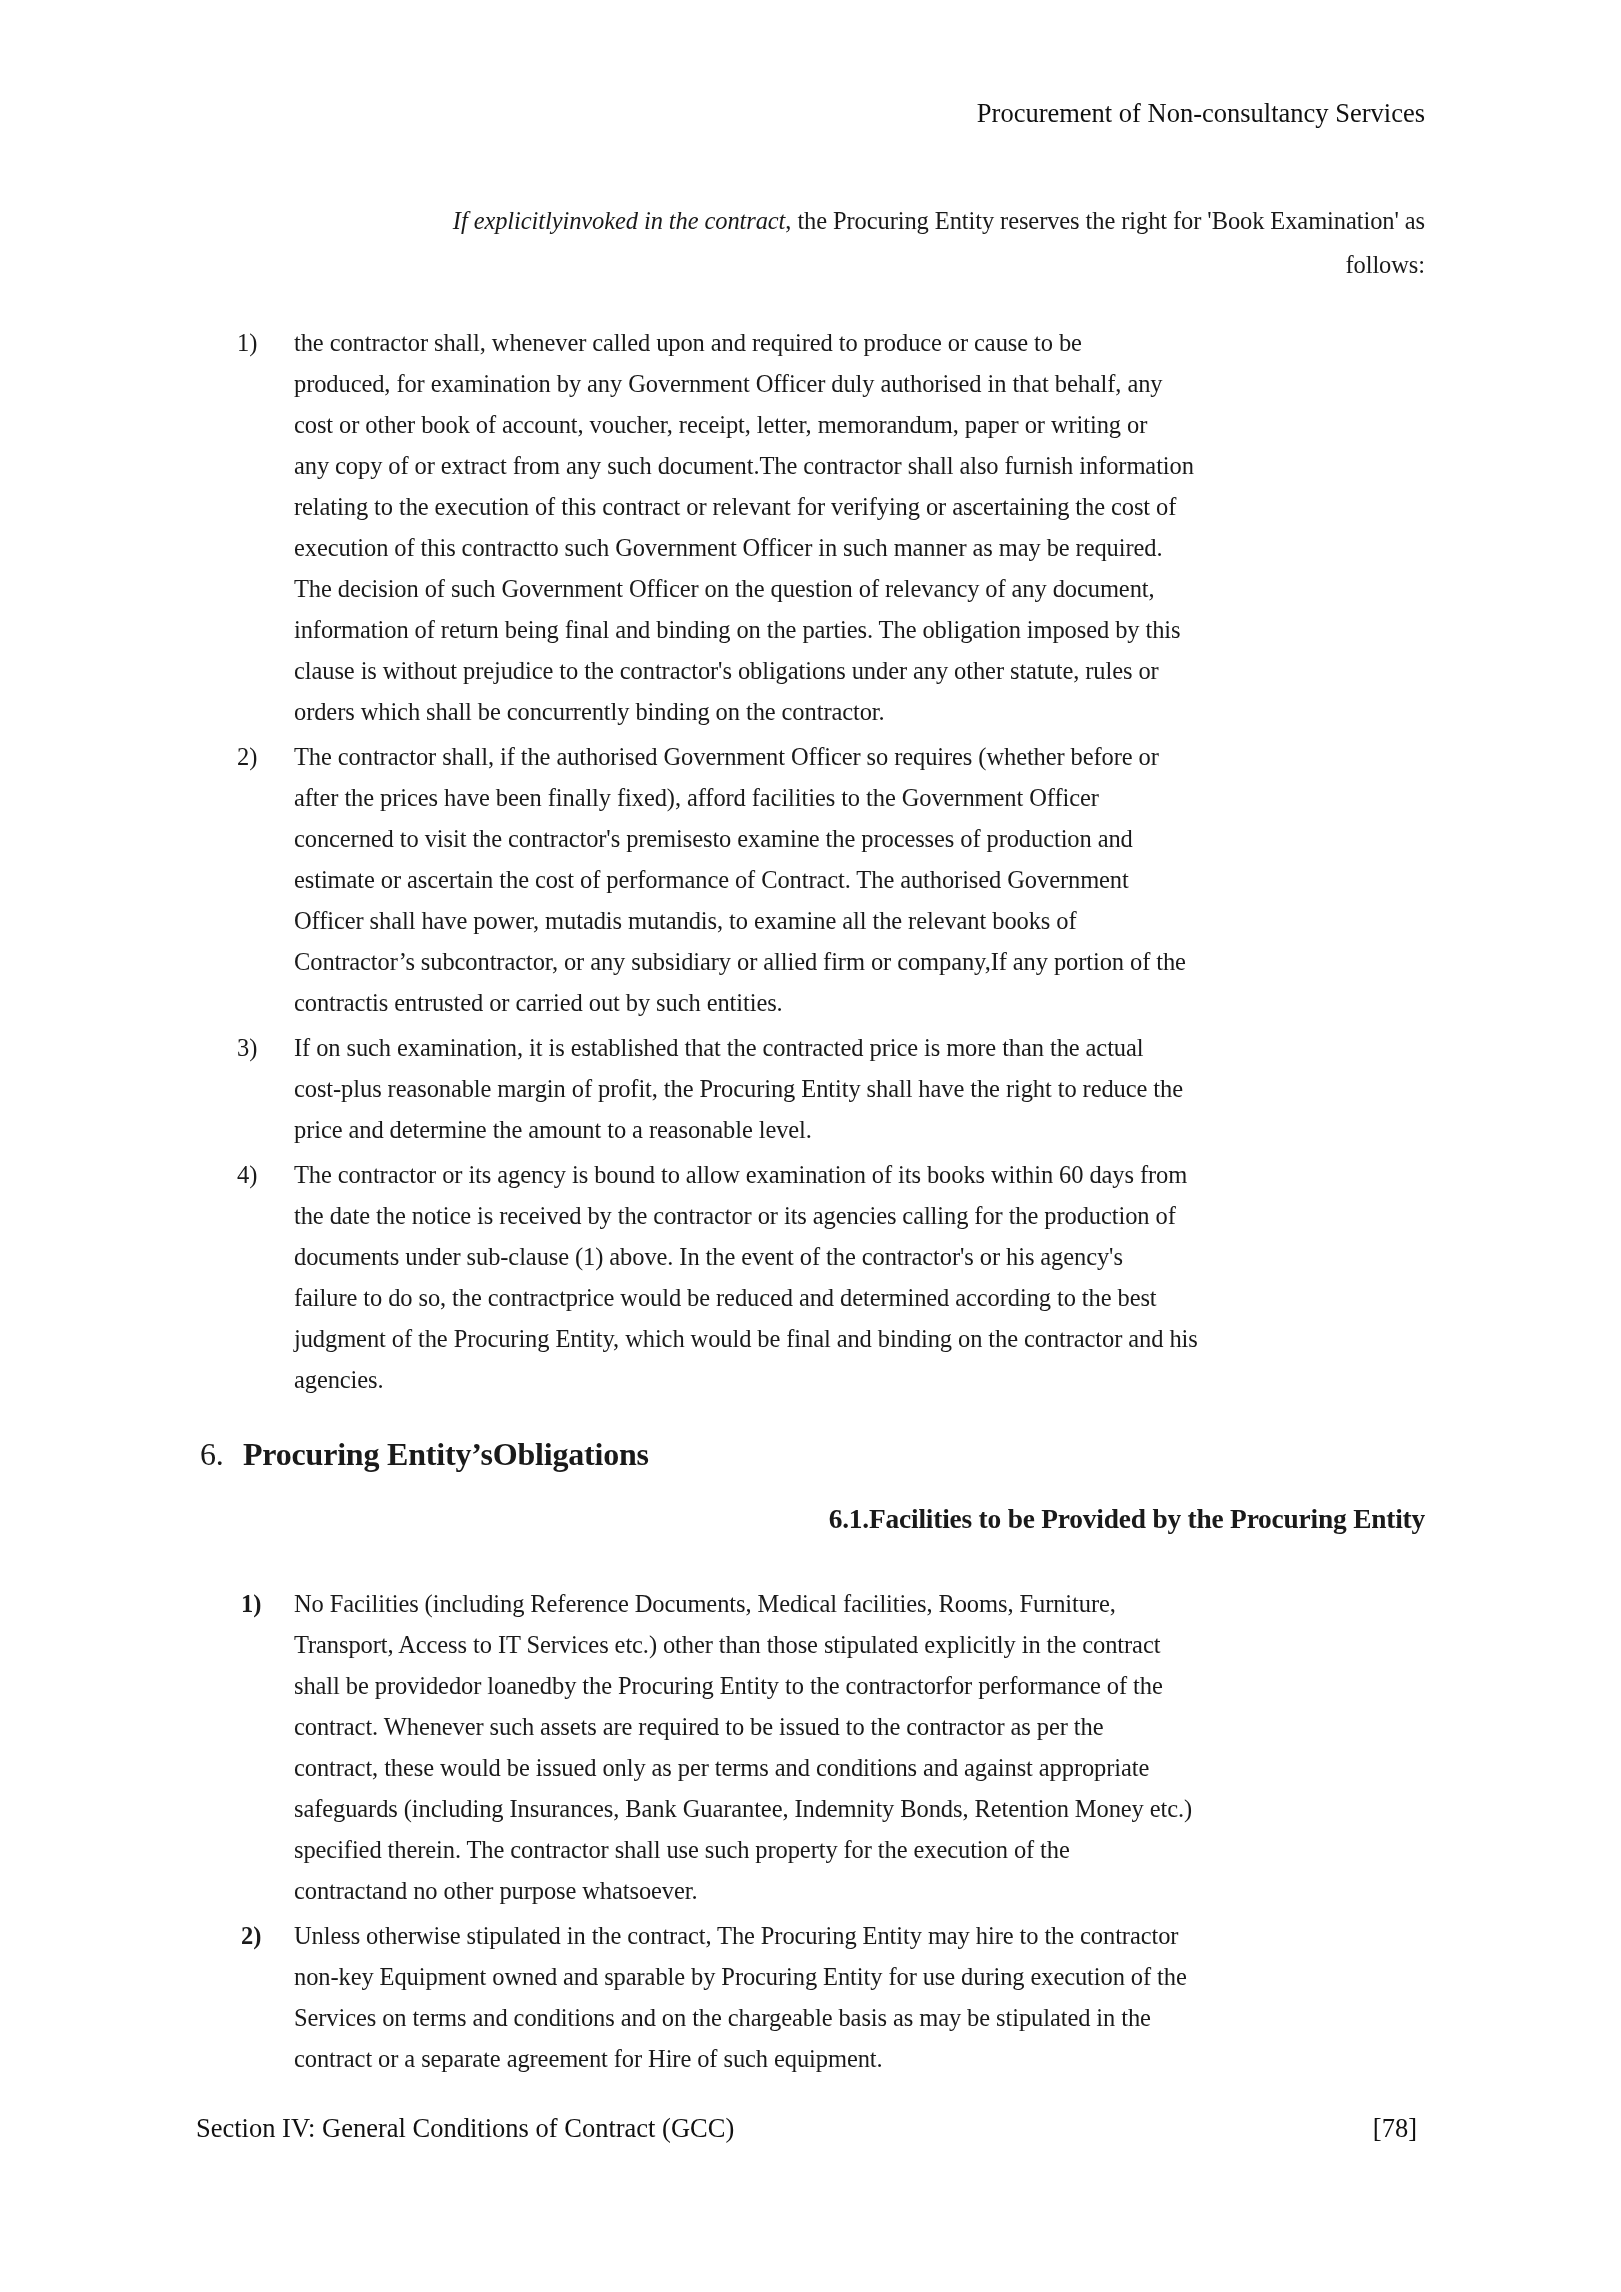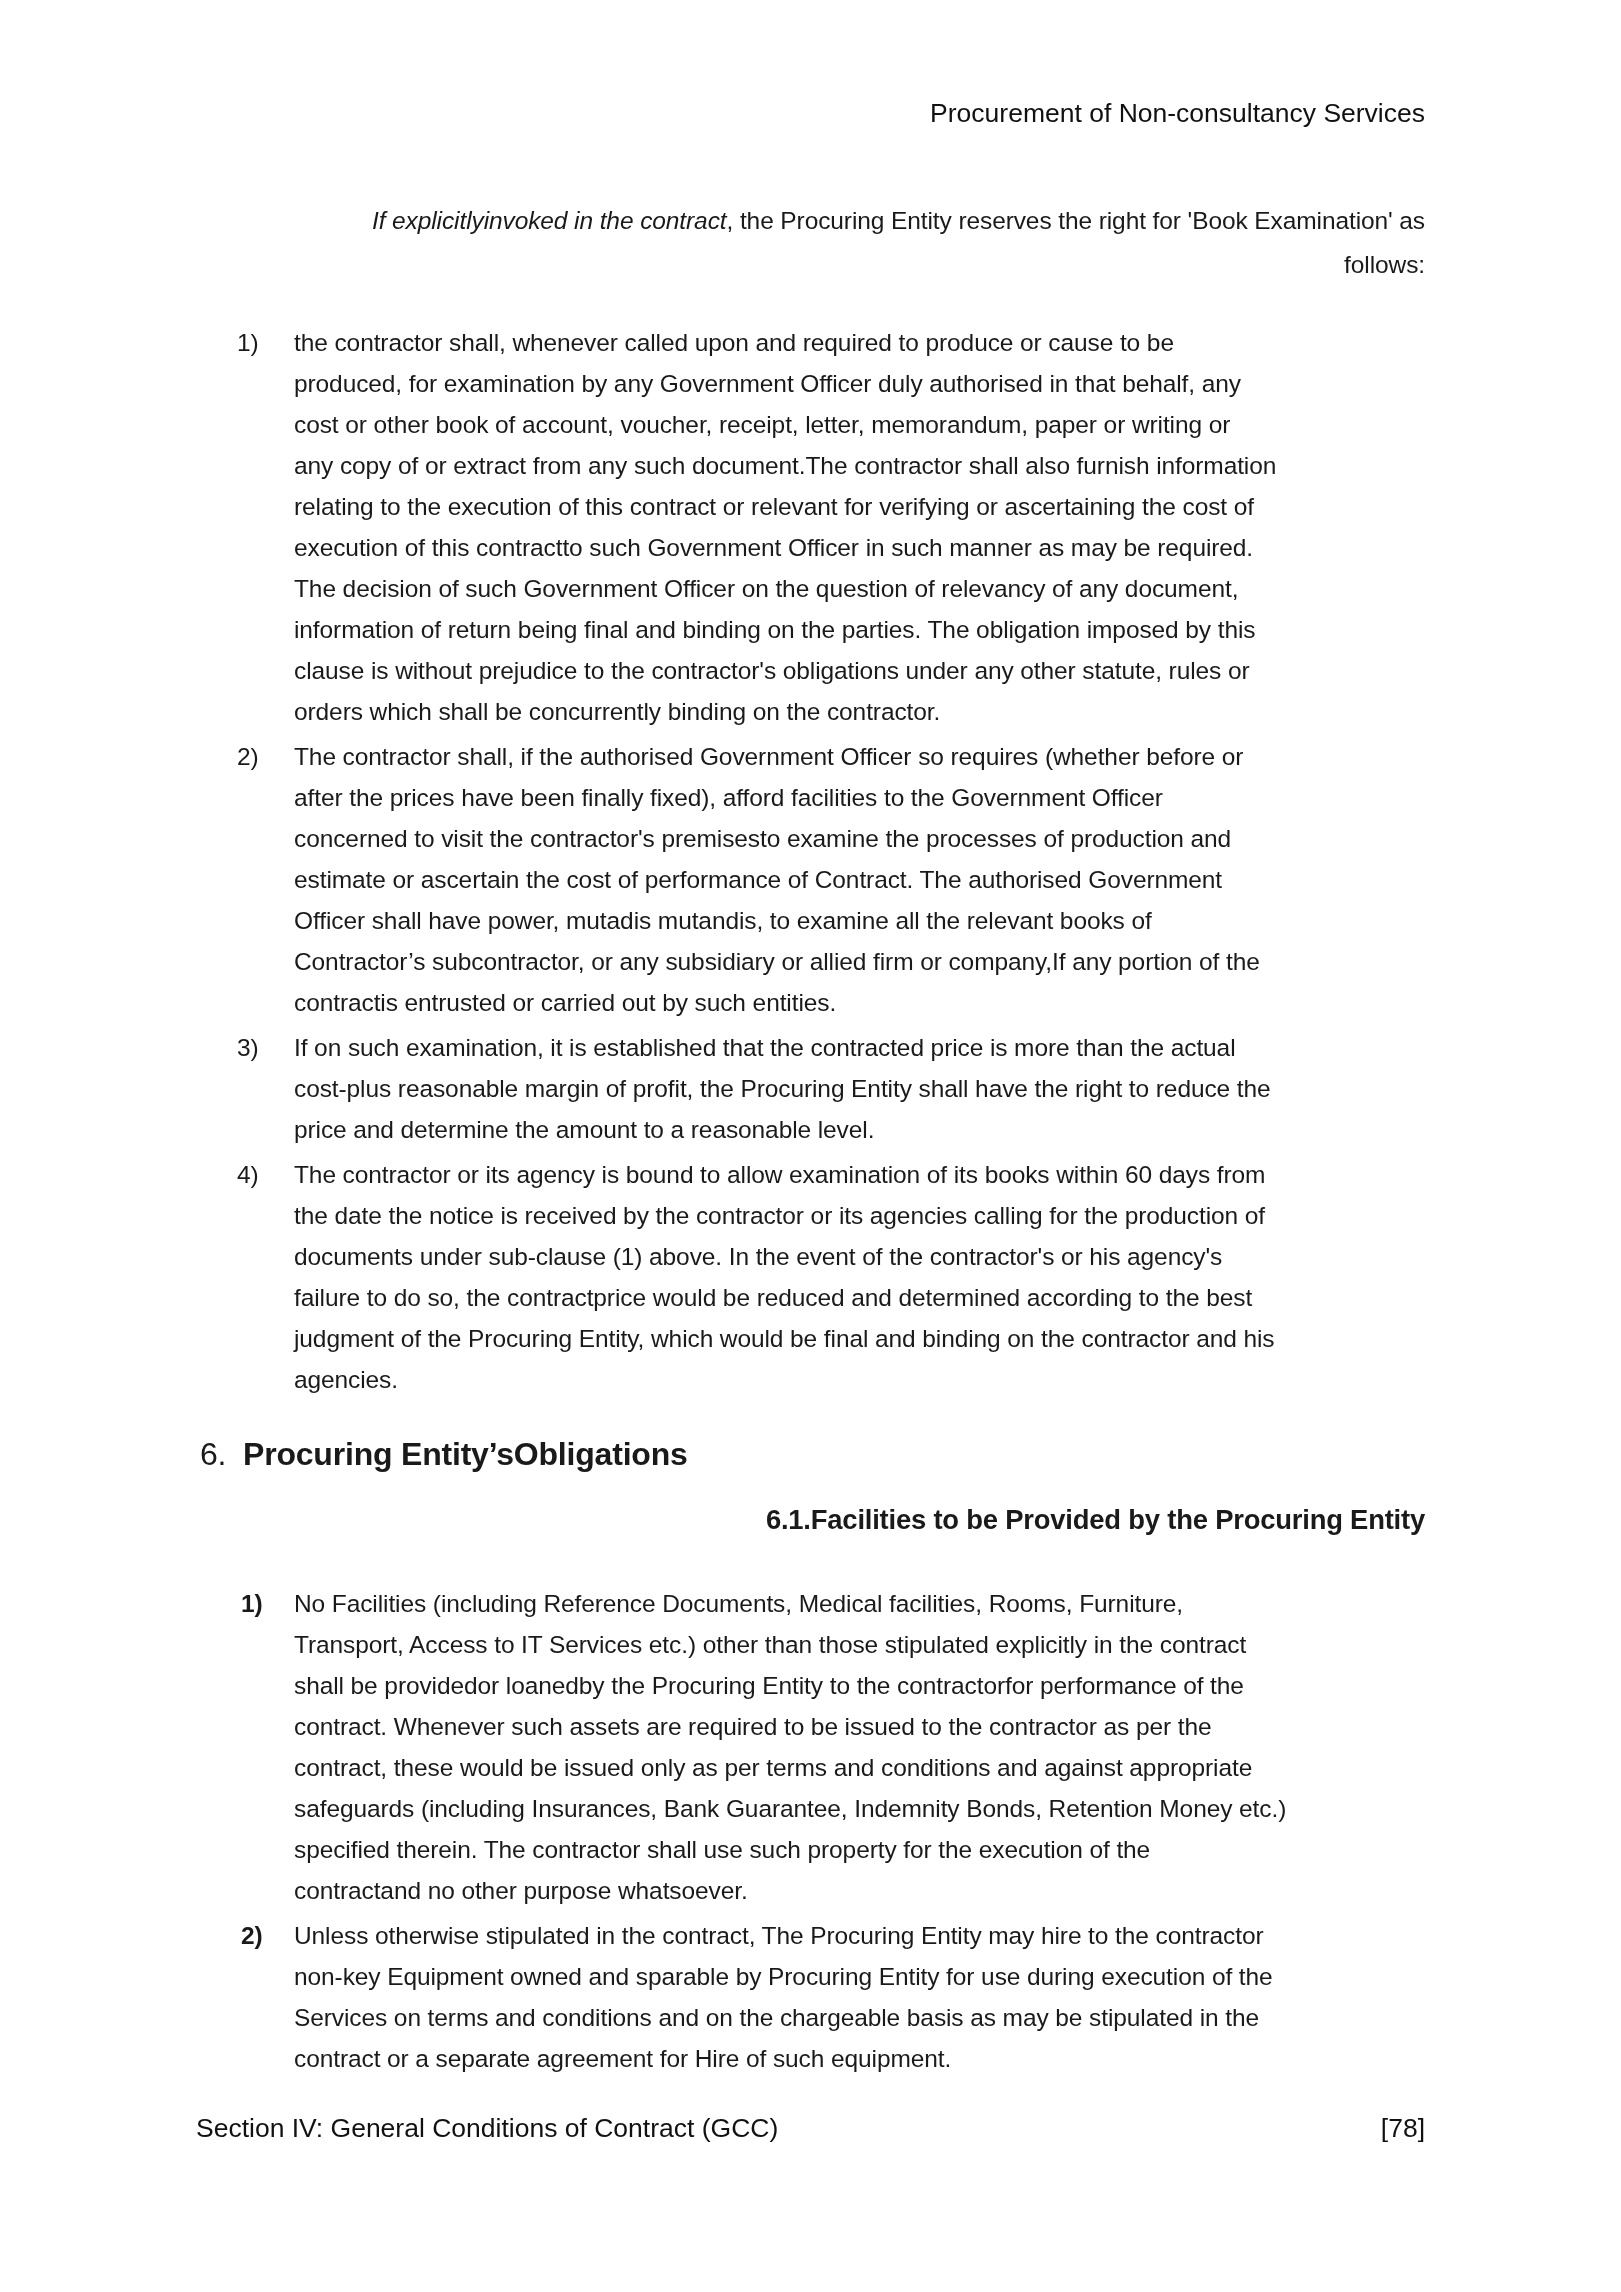--- a/index.html
+++ b/index.html
@@ -7,21 +7,21 @@
     padding: 0;
     background: #ffffff;
   }
   .page {
     position: relative;
     width: 1621px;
     height: 2293px;
     box-sizing: border-box;
     background: #ffffff;
     color: #1a1a1a;
-    font-family: Liberation Sans, sans-serif;
+    font-family: Liberation Serif, serif;
     padding: 98px 196px 16px 196px;
     overflow: hidden;
   }
   .doc-header {
     text-align: right;
     font-size: 26.5px;
     line-height: 30px;
     color: #111111;
   }
   .intro {
@@ -83,21 +83,21 @@
   .h2 .h-num {
     display: inline-block;
     width: 94px;
     padding-left: 3.9px;
     box-sizing: border-box;
   }
   .list2 { margin-top: 47px; }
   .doc-footer {
     position: absolute;
     left: 196px;
-    right: 196px;
+    right: 204px;
     top: 2113px;
     display: flex;
     justify-content: space-between;
     font-size: 26.5px;
     line-height: 31px;
     color: #111111;
   }
 </style>
 </head>
 <body>

